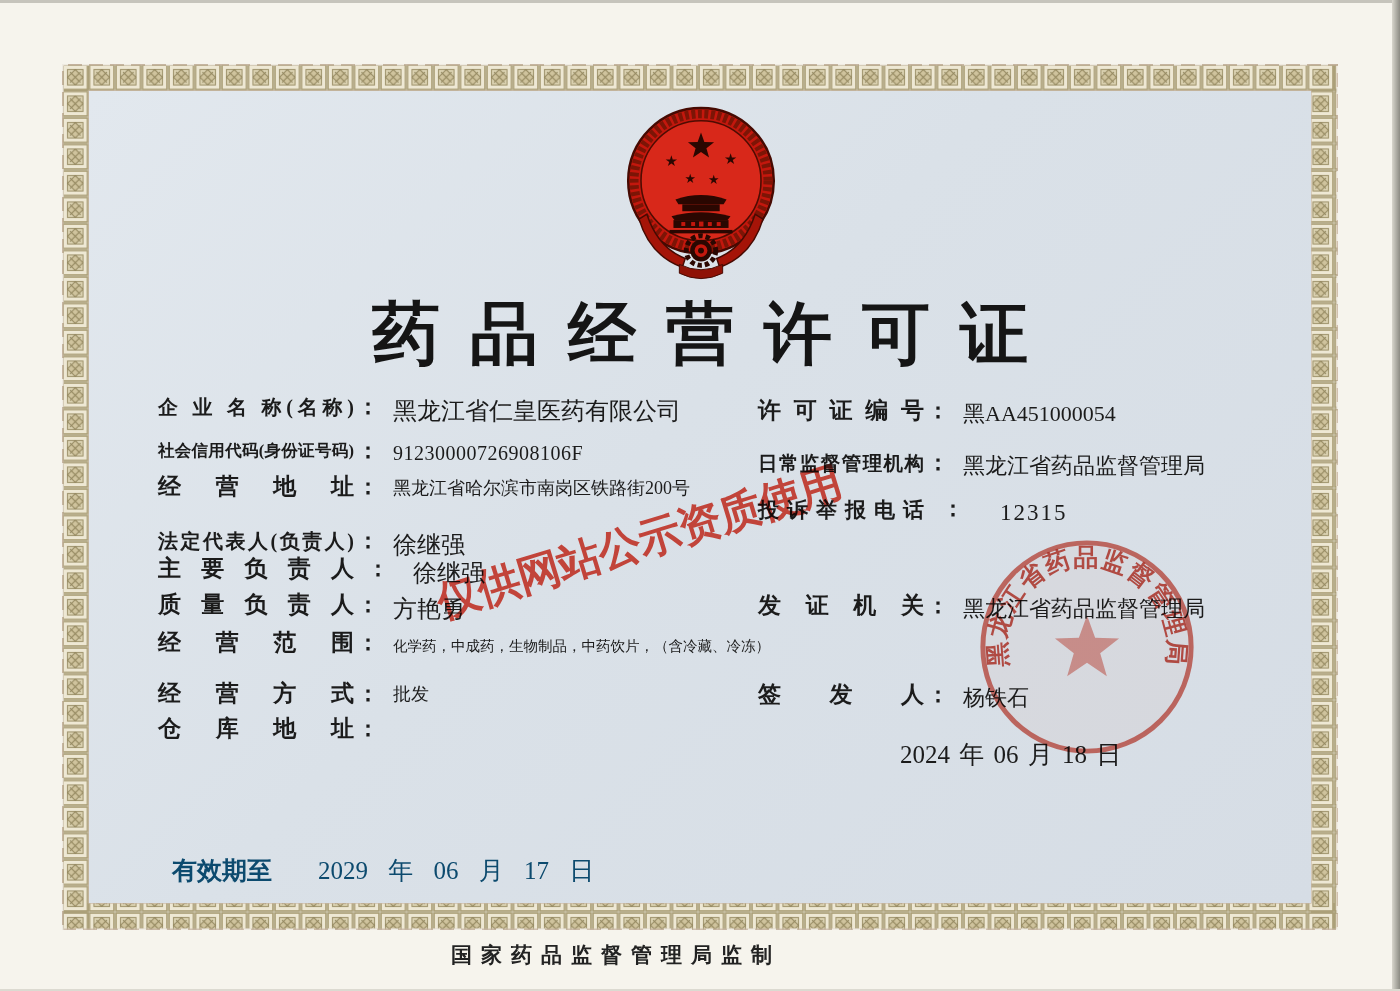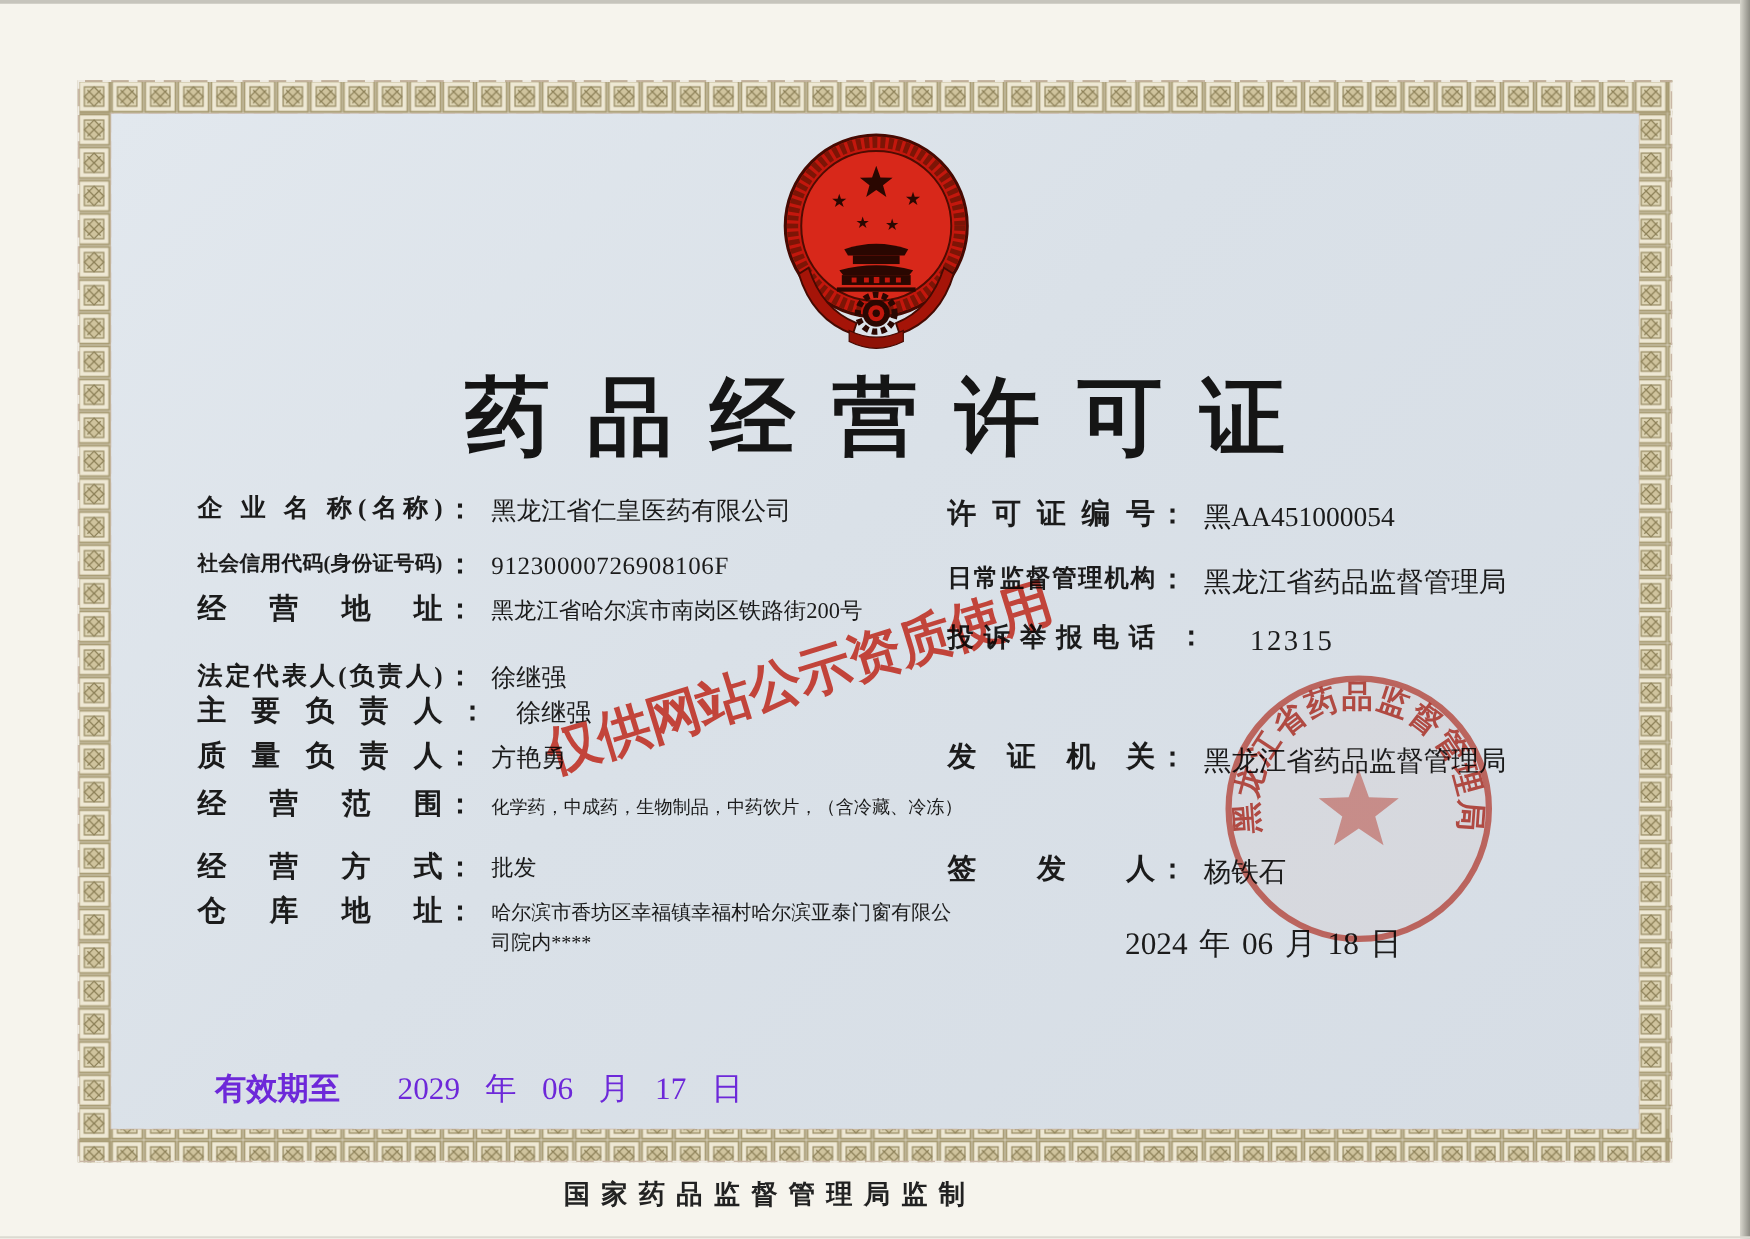--- a/index.html
+++ b/index.html
@@ -17,30 +17,30 @@
   .row{position:absolute;display:flex;align-items:flex-start;color:#1b1b1b;white-space:nowrap;}
   .lab{display:inline-block;text-align:justify;text-align-last:justify;font-weight:bold;font-size:23px;line-height:1.15;}
   .lrow .lab{width:196px;}
   .rrow .lab{width:166px;}
   .colon{font-weight:bold;font-size:22px;margin-left:3px;line-height:1.2;}
   .val{margin-left:14px;font-size:19px;padding-top:2px;line-height:1.3;}
   .lab-sm{font-size:16.5px;padding-top:4px;}
   .lab-md{font-size:20px;padding-top:2px;}
   .lab-rm{font-size:19.5px;padding-top:3px;}
   .lab-rt{font-size:21px;padding-top:2px;}
-  .val-name{font-size:20px;}
+  .val-name{font-size:24px;}
   .val-code{font-size:20px;letter-spacing:0.5px;}
   .val-addr{font-size:18px;}
   .val-scope{font-size:14.5px;padding-top:7px;}
   .val-wh{font-size:16px;white-space:normal;width:372px;line-height:1.5;padding-top:3px;}
   .val-r{font-size:22px;}
   .val-phone{margin-left:36px;font-size:23px;letter-spacing:2px;}
   .colon-gap{margin-left:18px;}
   .date-line{position:absolute;left:900px;top:738px;font-size:25px;color:#1b1b1b;word-spacing:3px;white-space:nowrap;}
-  .validity{position:absolute;left:172px;top:854px;display:flex;color:#6d28d9;white-space:nowrap;}
+  .validity{position:absolute;left:172px;top:854px;display:flex;color:#0c4a6e;white-space:nowrap;}
   .validity .vlab{font-weight:bold;font-size:25px;}
   .validity .vdate{margin-left:46px;font-size:25px;word-spacing:14px;}
   .footer{position:absolute;left:0;top:941px;width:1232px;text-align:center;
           font-size:21px;font-weight:bold;letter-spacing:9px;color:#222;}
   .watermark{position:absolute;left:427px;top:505px;width:480px;height:52px;
              font-family:"Liberation Sans","DejaVu Sans",sans-serif;
              font-size:43px;font-weight:bold;letter-spacing:-1px;color:#e0392b;
              transform:rotate(-17deg);transform-origin:center center;
              mix-blend-mode:multiply;opacity:.9;white-space:nowrap;}
   .seal{position:absolute;left:968px;top:528px;width:238px;height:238px;mix-blend-mode:multiply;}
@@ -146,21 +146,20 @@
     <span class="val val-scope">化学药，中成药，生物制品，中药饮片，（含冷藏、冷冻）</span>
   </div>
   <div class="row lrow" style="left:158px;top:681px;">
     <span class="lab">经 营 方 式</span>
     <span class="colon">：</span>
     <span class="val val-addr">批发</span>
   </div>
   <div class="row lrow" style="left:158px;top:716px;">
     <span class="lab">仓 库 地 址</span>
     <span class="colon">：</span>
-    <span class="val val-wh">哈尔滨市香坊区幸福镇幸福村哈尔滨亚泰门窗有限公司院内****</span>
   </div>
 
   <div class="row rrow" style="left:758px;top:398px;">
     <span class="lab">许 可 证 编 号</span>
     <span class="colon">：</span>
     <span class="val val-r">黑AA451000054</span>
   </div>
   <div class="row rrow" style="left:758px;top:450px;">
     <span class="lab lab-rm">日常监督管理机构</span>
     <span class="colon">：</span>

